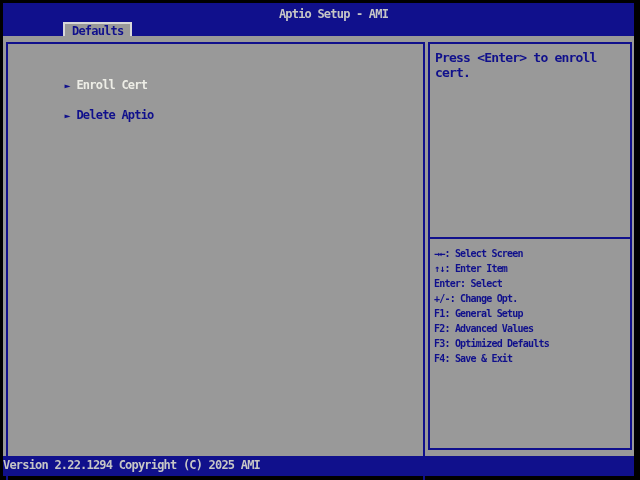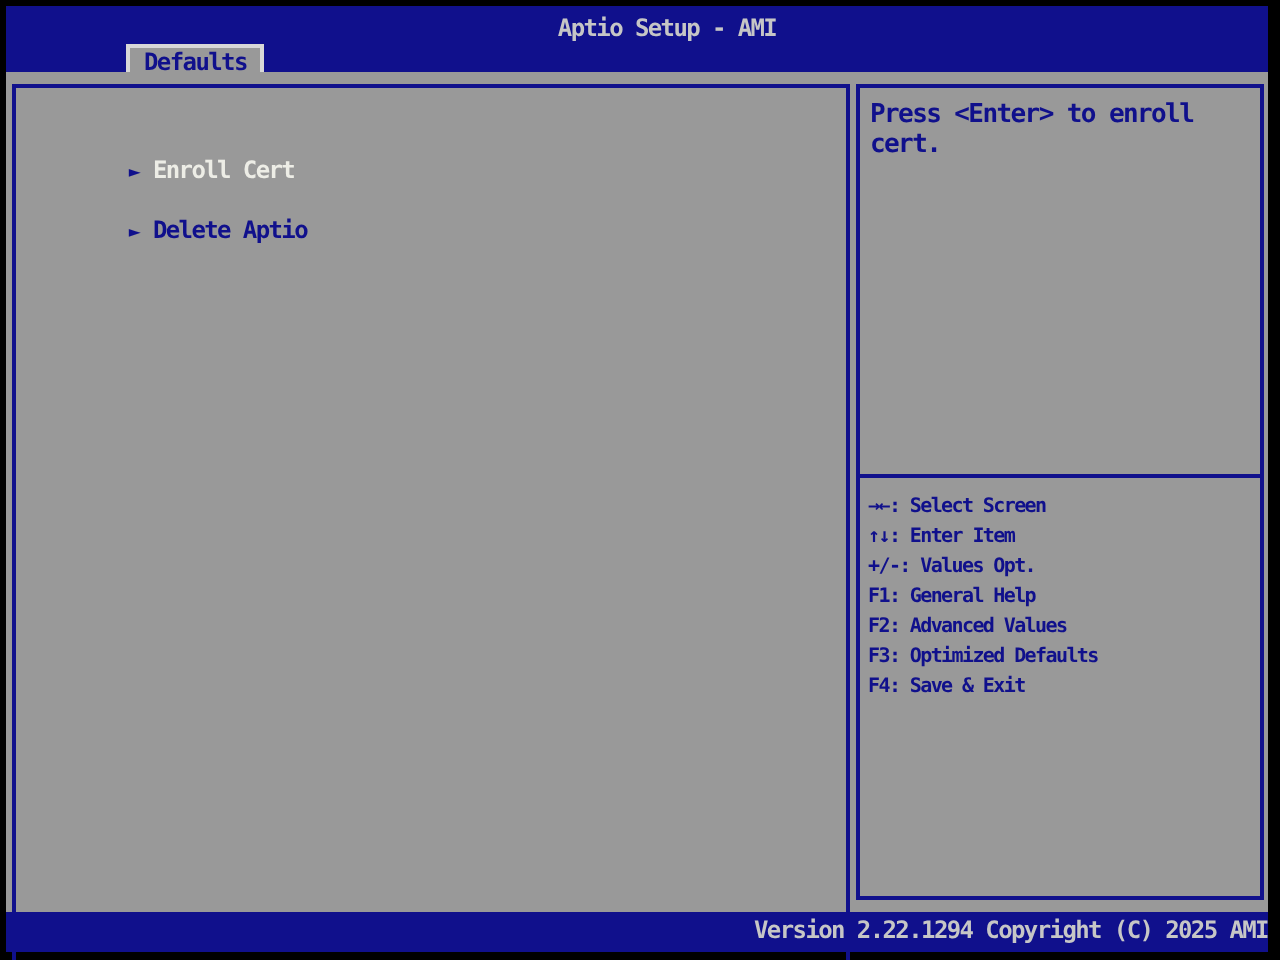--- a/index.html
+++ b/index.html
@@ -98,21 +98,21 @@
     height: 15px; line-height: 15px;
     font-size: 10px;
     color: var(--navy);
     white-space: pre;
   }
   
   .footer-bar {
     position: absolute; left: 3px; top: 456px;
     width: 631px; height: 20px;
     background: var(--navy);
-    text-align: right;
+    text-align: left;
     color: var(--lightgray);
     font-size: 12px; line-height: 19px;
   }
 </style>
 </head>
 <body>
 
 <div class="screen">
 
   <div class="header-bar">
@@ -130,22 +130,23 @@
         <span class="arrow">►</span><span class="label">Delete Aptio</span>
       </div>
     </div>
 
     <div class="right-pane">
       <div class="help-text">Press &lt;Enter&gt; to enroll cert.</div>
       <div class="divider"></div>
       <div class="key-legend">
         <div class="key-line">→←: Select Screen</div>
         <div class="key-line">↑↓: Enter Item</div>
-        <div class="key-line">+/-: Values Opt.</div>
-        <div class="key-line">F1: General Help</div>
+        <div class="key-line">Enter: Select</div>
+        <div class="key-line">+/-: Change Opt.</div>
+        <div class="key-line">F1: General Setup</div>
         <div class="key-line">F2: Advanced Values</div>
         <div class="key-line">F3: Optimized Defaults</div>
         <div class="key-line">F4: Save &amp; Exit</div>
       </div>
     </div>
 
   </div>
 
   <div class="footer-bar">
     <span>Version 2.22.1294 Copyright (C) 2025 AMI</span>

